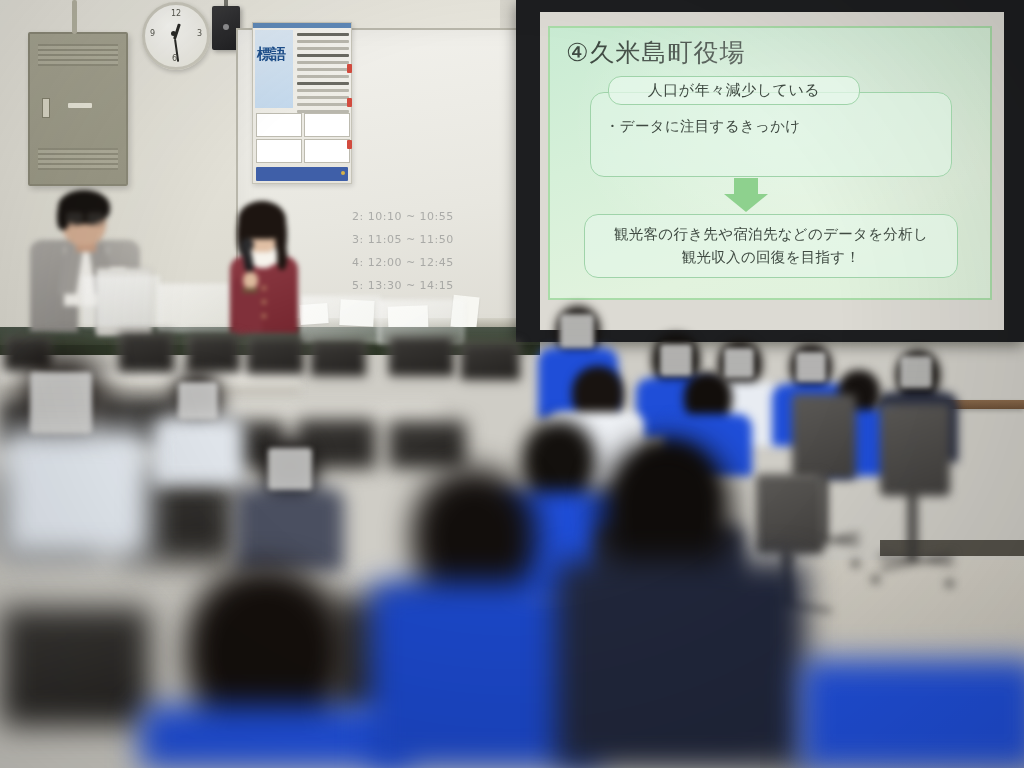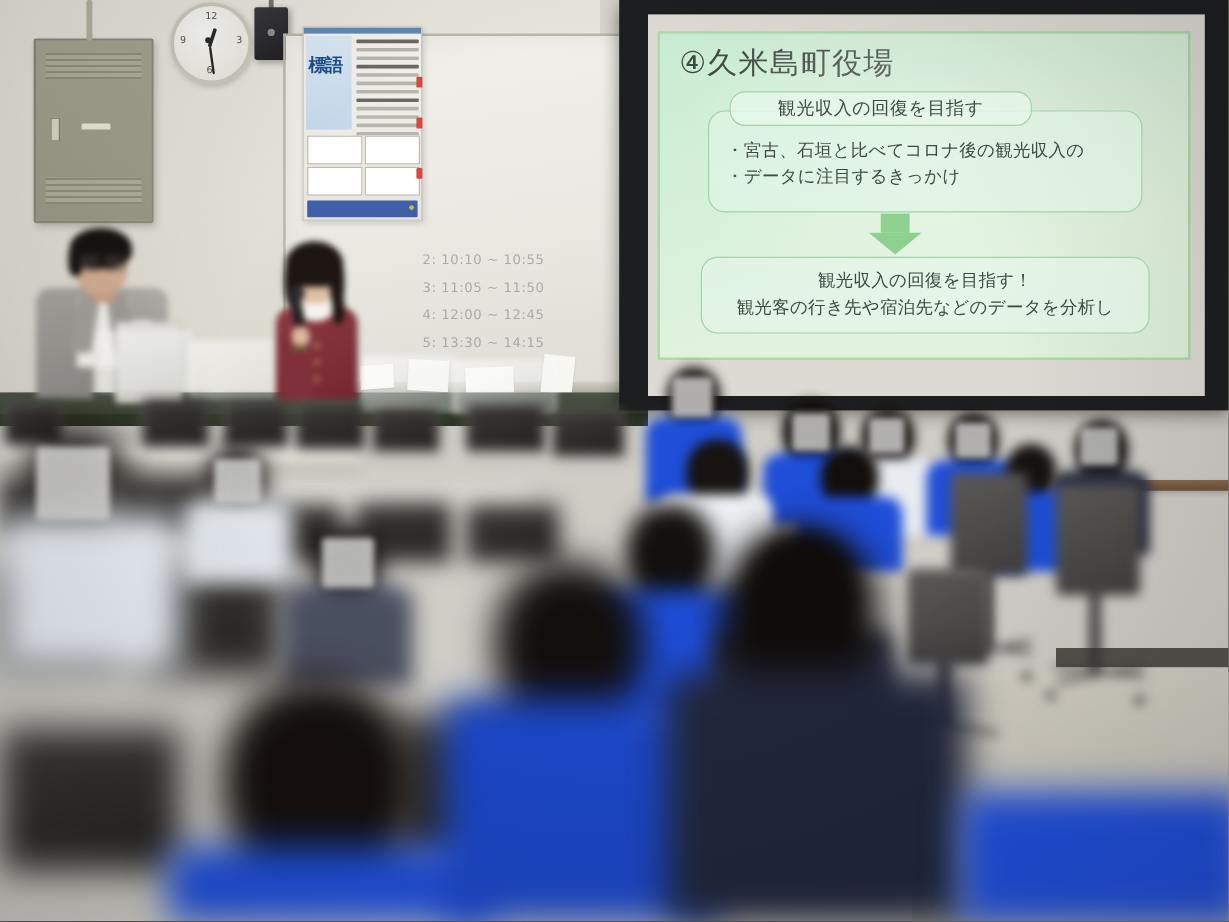--- a/index.html
+++ b/index.html
@@ -387,34 +387,33 @@
   <div class="ledge"></div>
   <div class="ledge2"></div>
 
   <div class="screen-frame"></div>
   <div class="screen-inner"></div>
 
   <div class="slide">
     <div class="slide-title">④久米島町役場</div>
 
     <div class="bullet-box">
-      <div class="bullet-line">・宮古、石垣と比べてコロナ後の観光収入の</div>
       <div class="bullet-line">・データに注目するきっかけ</div>
     </div>
 
-    <div class="cue-box">観光収入の回復を目指す</div>
+    <div class="cue-box">人口が年々減少している</div>
 
     <div class="arrow">
       <div class="shaft"></div>
       <div class="head"></div>
     </div>
 
     <div class="result-box">
+      <div>観光客の行き先や宿泊先などのデータを分析し</div>
       <div>観光収入の回復を目指す！</div>
-      <div>観光客の行き先や宿泊先などのデータを分析し</div>
     </div>
 
     <div class="glow"></div>
   </div>
 
   <div class="floor"></div>
   <div class="baseboard"></div>
   <div class="wall-shelf"></div>
 
   <div class="person blurA">

